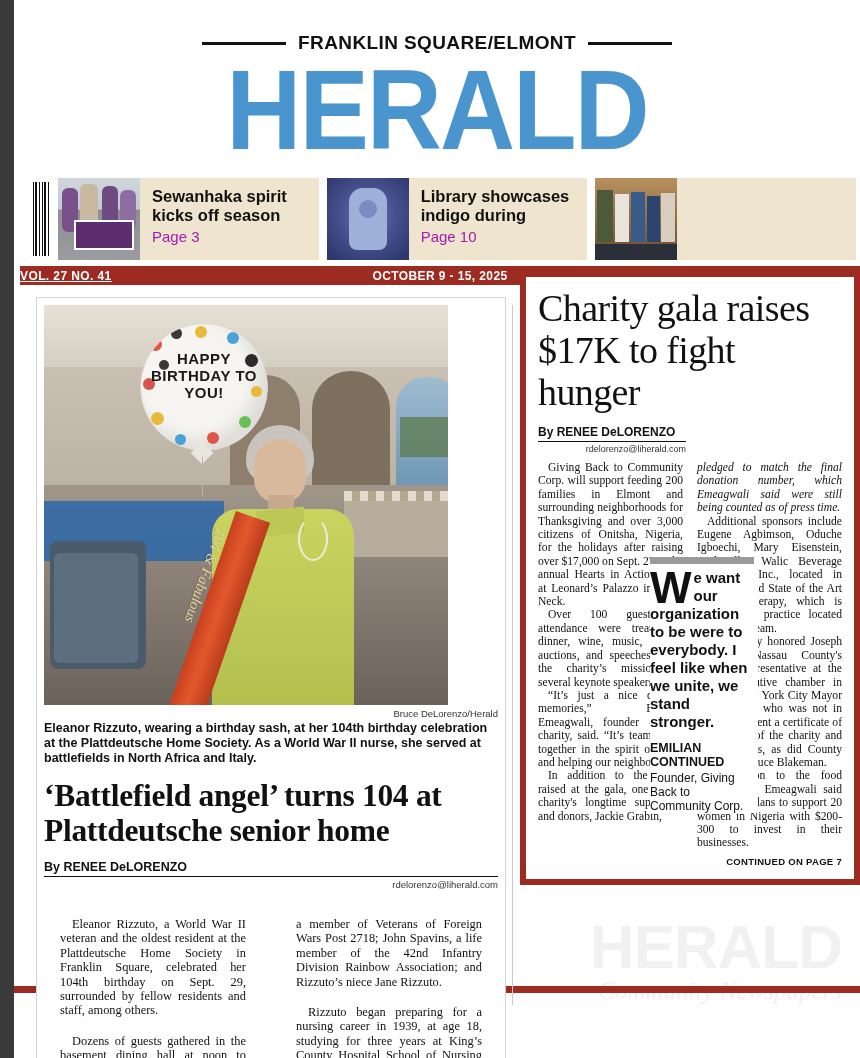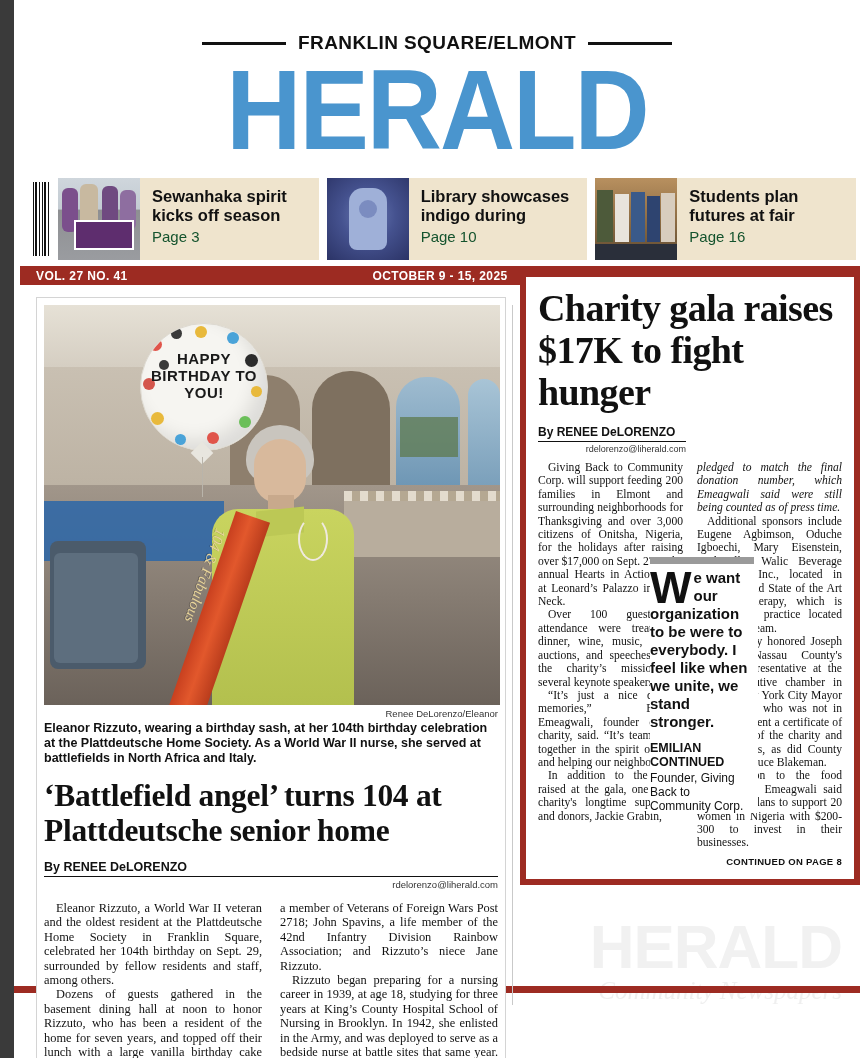--- a/index.html
+++ b/index.html
@@ -61,21 +61,21 @@
     background:#efe4cd;
     flex:1;margin-right:8px;
     height:82px;
   }
   .teaser:last-child{margin-right:4px;}
   .teaser-photo{width:82px;height:82px;flex:none;position:relative;overflow:hidden;}
   .teaser-txt{padding:9px 0 0 12px;}
   .teaser-head{
     font-weight:bold;font-size:16.5px;line-height:19px;color:#111;
   }
-  .teaser-page{font-size:15px;color:#14532d;margin-top:3px;}
+  .teaser-page{font-size:15px;color:#a21caf;margin-top:3px;}
   
   .ph1{background:linear-gradient(180deg,#cfd6dc 0%,#c3cbd2 38%,#8e8f92 39%,#9a9ca0 100%);}
   .ph1 .sign{position:absolute;left:16px;bottom:10px;width:56px;height:26px;background:#5e2d6e;border:2px solid #fff;}
   .ph1 .p1{position:absolute;left:4px;top:10px;width:16px;height:44px;background:#7b4f8c;border-radius:6px;}
   .ph1 .p2{position:absolute;left:22px;top:6px;width:18px;height:48px;background:#c8b9a0;border-radius:6px;}
   .ph1 .p3{position:absolute;left:44px;top:8px;width:16px;height:44px;background:#6f4a80;border-radius:6px;}
   .ph1 .p4{position:absolute;left:62px;top:12px;width:16px;height:40px;background:#8e6ea0;border-radius:6px;}
   .ph2{background:radial-gradient(circle at 50% 45%,#6b7bb5 0%,#45528f 45%,#2b3366 100%);}
   .ph2 .fig{position:absolute;left:22px;top:10px;width:38px;height:62px;background:#9fb0d8;border-radius:14px 14px 8px 8px;}
   .ph2 .hd{position:absolute;left:32px;top:22px;width:18px;height:18px;background:#7b8cc0;border-radius:50%;}
@@ -89,21 +89,21 @@
   
   .volbar{
     position:relative;
     margin:4px 0 0 6px;
     height:19px;
     background:#9d2b22;
     color:#fff;
     display:flex;align-items:center;
     font-weight:bold;font-size:12px;letter-spacing:.4px;
   }
-  .volbar .vol{padding-left:16px;}
+  .volbar .vol{text-decoration:underline;}
   .volbar .date{position:absolute;left:0;right:0;text-align:center;}
   .volbar .price{margin-left:auto;padding-right:14px;}
   
   .content{position:relative;height:766px;}
   .watermark{
     position:absolute;right:18px;bottom:46px;
     text-align:right;pointer-events:none;
   }
   .watermark .wm1{
     font-weight:bold;font-size:62px;line-height:56px;
@@ -119,21 +119,21 @@
   
   .left-story{
     position:absolute;left:22px;top:12px;width:470px;
     background:#fff;
     border:1px solid #d4d4d4;
     padding:7px;
     box-sizing:border-box;
     z-index:3;
   }
   .main-photo{
-    position:relative;width:456px;height:400px;overflow:hidden;
+    position:relative;width:404px;height:400px;overflow:hidden;
     background:linear-gradient(180deg,#d9d3c8 0%,#cfc7ba 28%,#b9ada0 52%,#6f655c 100%);
   }
   
   .mp-ceiling{position:absolute;left:0;top:0;width:100%;height:62px;background:linear-gradient(180deg,#e6e1d6,#d5cec2);}
   .mp-wall{position:absolute;left:0;top:62px;width:100%;height:118px;background:linear-gradient(180deg,#c9c0b2,#bdb3a4);}
   .mp-arch1{position:absolute;left:186px;top:70px;width:70px;height:110px;border-radius:34px 34px 0 0;background:#8e7f6d;}
   .mp-arch2{position:absolute;left:268px;top:66px;width:78px;height:114px;border-radius:38px 38px 0 0;background:#7e705f;}
   .mp-win{position:absolute;left:352px;top:72px;width:64px;height:108px;border-radius:30px 30px 0 0;background:linear-gradient(180deg,#9fbcd0,#6f97b5);}
   .mp-win2{position:absolute;left:424px;top:74px;width:32px;height:106px;border-radius:16px 16px 0 0;background:linear-gradient(180deg,#a8c4d6,#7ba0bb);}
   .mp-green{position:absolute;left:356px;top:112px;width:58px;height:40px;background:#5d7a4e;opacity:.75;}
@@ -202,34 +202,34 @@
   .cols2{
     display:flex;gap:18px;margin-top:8px;
   }
   .col{flex:1;}
   .body-txt{
     font-family:"Liberation Serif",serif;
     font-size:12.4px;line-height:14.4px;color:#111;
     text-align:justify;
     hyphens:auto;
   }
-  .body-txt p{margin:0;text-indent:12px;}
+  .body-txt p{margin:16px;text-indent:12px;}
   .body-txt p.noind{text-indent:0;}
   
   .right-story{
     position:absolute;left:506px;top:-14px;width:340px;
     border:6px solid #9d2b22;
     background:#fff;
     box-sizing:border-box;
     padding:10px 12px 12px 12px;
     z-index:5;
   }
   .right-headline{
     font-family:"Liberation Serif",serif;
-    font-weight:bold;font-size:38px;line-height:42px;
+    font-weight:normal;font-size:38px;line-height:42px;
     color:#111;letter-spacing:-.6px;
   }
   .r-byline{
     font-weight:bold;font-size:12px;color:#111;margin-top:12px;
     border-bottom:1px solid #111;padding-bottom:2px;width:148px;
   }
   .r-email{
     font-size:9px;color:#333;text-align:right;width:148px;margin-top:2px;
   }
   .r-cols{display:flex;gap:14px;margin-top:7px;position:relative;}
@@ -312,24 +312,20 @@
     </div>
 
     <div class="teaser">
       <div class="teaser-photo ph3">
         <div class="s1"></div>
           <div class="s2"></div>
           <div class="s3"></div>
           <div class="s4"></div>
           <div class="s5"></div>
         <div class="tbl"></div>
-      </div>
-      <div class="teaser-txt">
-        <div class="teaser-head"><span>Students plan</span><br><span>futures at fair</span></div>
-        <div class="teaser-page">Page 16</div>
       </div>
     </div>
   </div>
 
   <div class="volbar">
     <div class="vol">VOL. 27  NO. 41</div>
     <div class="date">OCTOBER 9 - 15, 2025</div>
     <div class="price">$1.00</div>
   </div>
 
@@ -385,21 +381,21 @@
           <div class="w-neck"></div>
           <div class="w-body"></div>
           <div class="w-collar"></div>
           <div class="w-pearl"></div>
           <div class="sash">
             <div class="sash-txt">104 &amp; Fabulous</div>
           </div>
         </div>
       </div>
 
-      <div class="photo-credit">Renee DeLorenzo/Eleanor</div>
+      <div class="photo-credit">Bruce DeLorenzo/Herald</div>
       <div class="photo-caption">Eleanor Rizzuto, wearing a birthday sash, at her 104th birthday celebration at the Plattdeutsche Home Society. As a World War II nurse, she served at battlefields in North Africa and Italy.</div>
 
       <div class="left-headline">‘Battlefield angel’ turns 104 at Plattdeutsche senior home</div>
 
       <div class="byline">By RENEE DeLORENZO</div>
       <div class="email">rdelorenzo@liherald.com</div>
 
       <div class="cols2">
         <div class="col">
           <div class="body-txt">
@@ -434,21 +430,21 @@
             <p>In addition to the funds raised at the gala, one of the charity's longtime supporters and donors, Jackie Grabin,</p>
           </div>
         </div>
         <div class="r-col">
           <div class="r-body">
             <p class="noind">pledged to match the final donation number, which Emeagwali said were still being counted as of press time.</p>
             <p>Additional sponsors include Eugene Agbimson, Oduche Igboechi, Mary Eisenstein, Carl Ellis, Walic Beverage Distributor Inc., located in Brooklyn, and State of the Art Physical Therapy, which is Emeagwali's practice located in Valley Stream.</p>
             <p>The charity honored Joseph Ramirez, Nassau County's regional representative at the state's executive chamber in Albany. New York City Mayor Eric Adams, who was not in attendance, sent a certificate of recognition of the charity and its volunteers, as did County Executive Bruce Blakeman.</p>
             <p>In addition to the food distributions, Emeagwali said the charity plans to support 20 women in Nigeria with $200-300 to invest in their businesses.</p>
           </div>
-          <div class="r-continued">CONTINUED ON PAGE 8</div>
+          <div class="r-continued">CONTINUED ON PAGE 7</div>
         </div>
 
         <div class="pullquote">
           <div class="pq-rule"></div>
           <div class="pq-text">
             <span class="pq-drop">W</span><span>e want our organization to be were to everybody. I feel like when we unite, we stand stronger.</span>
           </div>
           <div class="pq-name">EMILIAN CONTINUED</div>
           <div class="pq-role">Founder, Giving Back to Community Corp.</div>
         </div>

